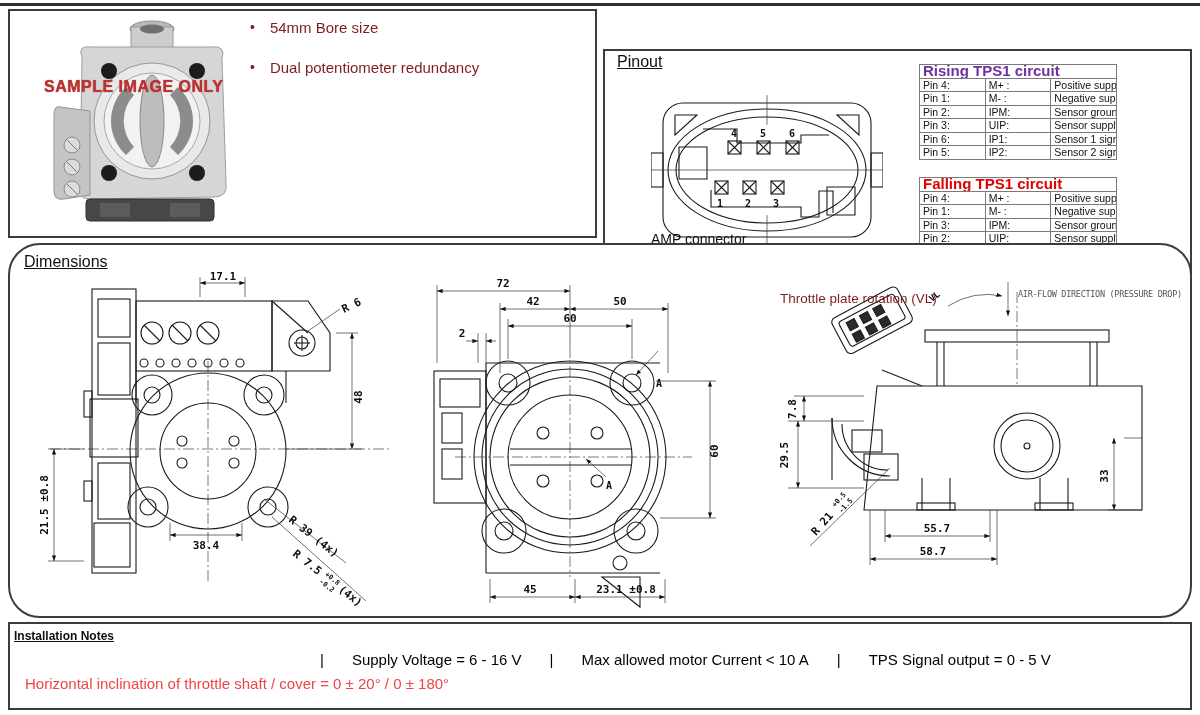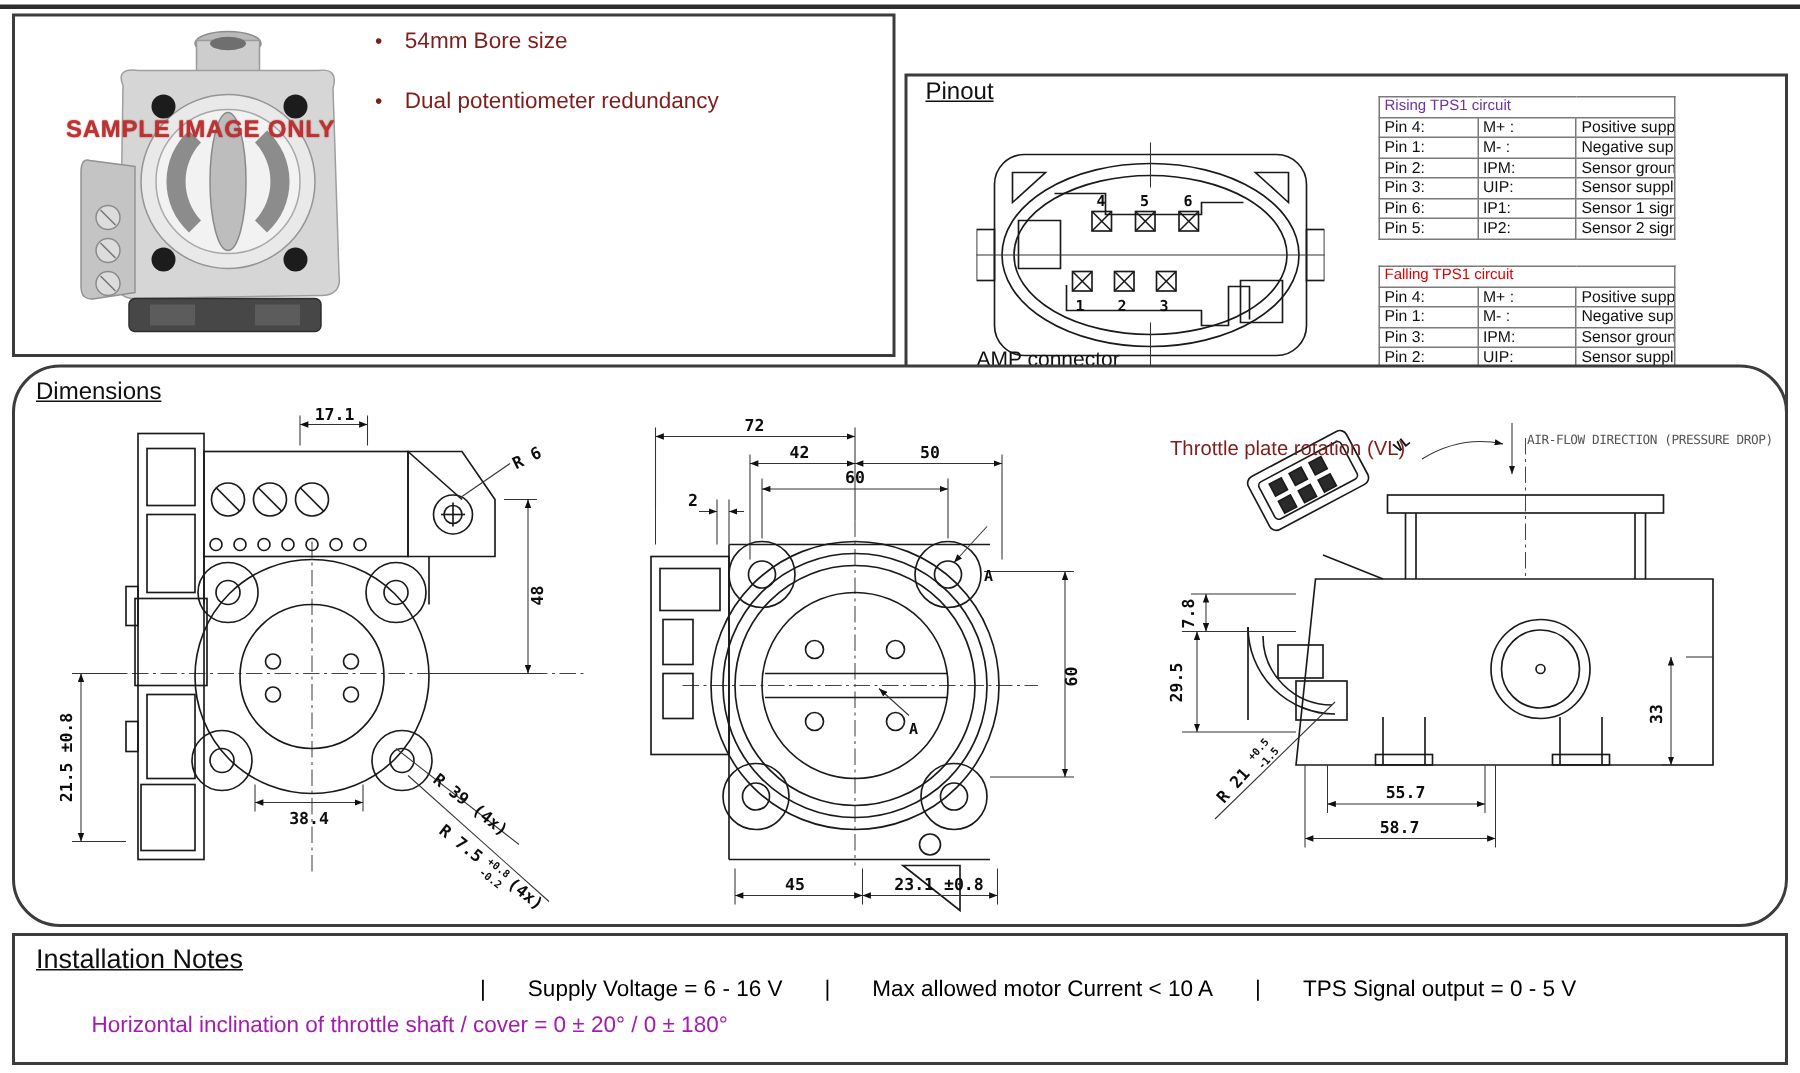--- a/index.html
+++ b/index.html
@@ -14,38 +14,38 @@
   .sec-title{position:absolute;font-size:16px;text-decoration:underline;color:#101010;}
   
   .bullet-item{position:absolute;left:240px;width:340px;display:flex;gap:15px;font-size:15px;line-height:1.28;color:#7f1d1d;}
   .bullet-item::before{content:"•";font-size:14px;line-height:1.4;}
   .watermark{position:absolute;left:34px;top:67px;font-size:16px;font-weight:bold;color:#c23030;
              letter-spacing:.5px;text-shadow:0 0 1px #802020;white-space:nowrap;z-index:5;}
   
   .pin-table{position:absolute;border-collapse:collapse;font-size:10.5px;line-height:12.5px;
              font-family:"Liberation Sans",sans-serif;table-layout:fixed;width:198px;}
   .pin-table td{border:1px solid #7a7a7a;padding:0 3px;white-space:nowrap;overflow:hidden;}
-  .pin-table .thead{font-weight:normal;font-size:10px;}
+  .pin-table .thead{font-weight:bold;font-size:15px;}
   .pin-table .c1{width:34px;}
   .pin-table .c2{width:36px;}
   .pin-table .c3{width:118px;}
   .caption{position:absolute;font-size:14px;color:#111;text-align:left;}
   
   .cad{stroke:#1a1a1a;stroke-width:1.1;fill:none;}
   .cadthin{stroke:#333;stroke-width:.7;fill:none;}
   .cl{stroke:#444;stroke-width:.7;fill:none;stroke-dasharray:11 3 2 3;}
   .dimlbl{font-family:"DejaVu Sans Mono",monospace;font-weight:bold;font-size:11px;fill:#0d0d0d;}
   .dimsm{font-family:"DejaVu Sans Mono",monospace;font-weight:bold;font-size:7px;fill:#0d0d0d;}
   .seclbl{font-family:"DejaVu Sans Mono",monospace;font-weight:bold;font-size:10px;fill:#0d0d0d;}
   .throttle-heading{position:absolute;font-size:13.5px;color:#7f1d1d;white-space:nowrap;}
   .airflow{position:absolute;font-family:"DejaVu Sans Mono",monospace;font-size:8.5px;color:#555;
            white-space:nowrap;letter-spacing:-0.3px;}
   
   .notes-line1{position:absolute;display:flex;gap:28px;font-size:15px;color:#000;white-space:nowrap;}
-  .notes-line2{position:absolute;font-size:15px;color:#a21caf;white-space:nowrap;margin-left:36px;}
+  .notes-line2{position:absolute;font-size:15px;color:#ef4444;white-space:nowrap;}
 </style>
 </head>
 <body>
 
 <div id="page">
   <div class="topbar"></div>
 
   <div id="features" class="panel">
     <svg width="205" height="216" viewBox="0 0 205 216" style="position:absolute;left:20px;top:4px;">
       <g>
@@ -469,21 +469,21 @@
         <text class="dimlbl" x="161" y="277" text-anchor="middle">58.7</text>
         <text class="dimlbl" transform="rotate(-90,336,198)" x="336" y="198" text-anchor="middle">33</text>
       </g>
     </svg>
 
     <span class="throttle-heading" style="left:770px;top:46px;">Throttle plate rotation (VL)</span>
     <span class="airflow" style="left:1008px;top:44px;">AIR-FLOW DIRECTION (PRESSURE DROP)</span>
   </div>
 
   <div id="notes" class="panel">
-    <span class="sec-title" style="left:14px;top:5px;font-size:18px;">Installation Notes</span>
+    <span class="sec-title" style="left:4px;top:5px;font-size:12px;font-weight:bold;">Installation Notes</span>
     <div class="notes-line1" style="left:310px;top:27px;">
       <span>|</span>
       <span>Supply Voltage = 6 - 16 V</span>
       <span>|</span>
       <span>Max allowed motor Current &lt; 10 A</span>
       <span>|</span>
       <span>TPS Signal output = 0 - 5 V</span>
     </div>
     <div class="notes-line2" style="left:15px;top:51px;">Horizontal inclination of throttle shaft / cover = 0  ± 20° / 0 ± 180°</div>
   </div>

